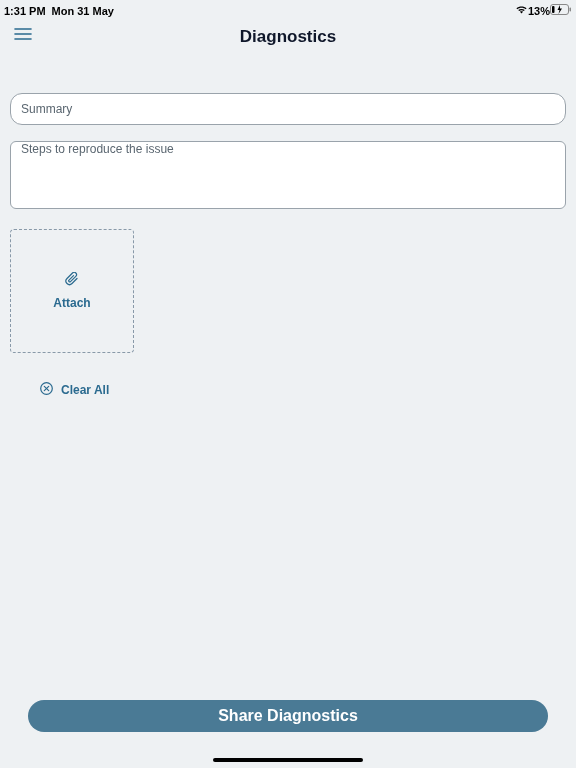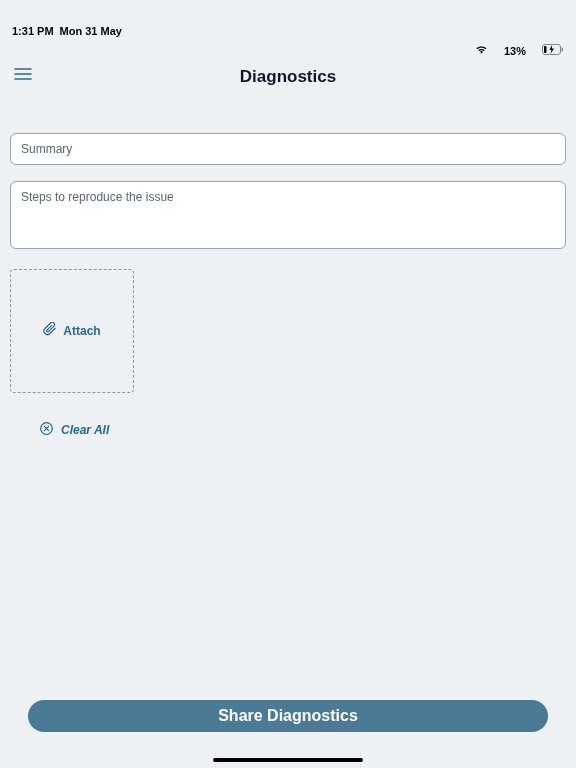--- a/index.html
+++ b/index.html
@@ -1,36 +1,36 @@
 <!DOCTYPE html>
 <html><head>
   <meta charset="utf-8">
   <style>
     * { margin: 0; padding: 0; box-sizing: border-box; font-family: -apple-system, BlinkMacSystemFont, 'Segoe UI', sans-serif; }
     body { width: 576px; height: 768px; background: #eef1f3; position: relative; overflow: hidden; }
     
-    .status-bar { display: flex; justify-content: space-between; align-items: center; padding: 4px 12px 2px; font-size: 11px; font-weight: 600; color: #000; }
+    .status-bar { display: flex; justify-content: space-between; align-items: center; padding: 4px 4px 2px; font-size: 11px; font-weight: 600; color: #000; }
     .status-left { display: flex; gap: 6px; }
-    .status-right { display: flex; gap: 16px; align-items: center; margin-top: 40px; }
+    .status-right { display: flex; gap: 0; align-items: center; }
     
     .header { position: relative; height: 36px; display: flex; align-items: center; }
     .menu-btn { position: absolute; left: 14px; top: 8px; cursor: pointer; }
     .title { flex: 1; text-align: center; font-size: 17px; font-weight: 700; color: #0f172a; }
     
     .content { padding: 38px 10px 0; }
     
-    .input-field { width: 100%; background: #fff; border: 1px solid #9aa3ab; border-radius: 6px; padding: 8px 10px; font-size: 12px; color: #4a5560; margin-bottom: 16px; }
+    .input-field { width: 100%; background: #fff; border: 1px solid #9aa3ab; border-radius: 12px; padding: 8px 10px; font-size: 12px; color: #4a5560; margin-bottom: 16px; }
     .input-field::placeholder { color: #5a6670; }
-    .textarea-field { width: 100%; background: #fff; border: 1px solid #9aa3ab; border-radius: 6px; padding: 8px 10px; font-size: 12px; color: #4a5560; height: 68px; resize: none; margin-bottom: 16px; }
+    .textarea-field { width: 100%; background: #fff; border: 1px solid #9aa3ab; border-radius: 6px; padding: 0 10px; font-size: 12px; color: #4a5560; height: 68px; resize: none; margin-bottom: 16px; }
     .textarea-field::placeholder { color: #5a6670; }
     
-    .attach-box { width: 124px; height: 124px; border: 1px dashed #8899a8; border-radius: 4px; display: flex; flex-direction: row; align-items: center; justify-content: center; gap: 6px; cursor: pointer; background: transparent; }
+    .attach-box { width: 124px; height: 124px; border: 1px dashed #8899a8; border-radius: 4px; display: flex; flex-direction: column; align-items: center; justify-content: center; gap: 6px; cursor: pointer; background: transparent; }
     .attach-label { color: #2a6a8f; font-size: 12px; font-weight: 600; }
     
-    .clear-row { display: flex; align-items: center; gap: 8px; margin-top: 28px; margin-left: 30px; cursor: pointer; font-style: italic; }
+    .clear-row { display: flex; align-items: center; gap: 8px; margin-top: 28px; margin-left: 30px; cursor: pointer; }
     .clear-label { color: #2a6a8f; font-size: 12px; font-weight: 600; }
     
     .share-btn { position: absolute; bottom: 36px; left: 28px; right: 28px; height: 32px; background: #4a7a95; border: none; border-radius: 16px; color: #fff; font-size: 16px; font-weight: 600; cursor: pointer; }
     
     .home-indicator { position: absolute; bottom: 6px; left: 50%; transform: translateX(-50%); width: 150px; height: 4px; background: #000; border-radius: 2px; }
   </style>
 </head>
 <body>
 
 <div class="status-bar">

